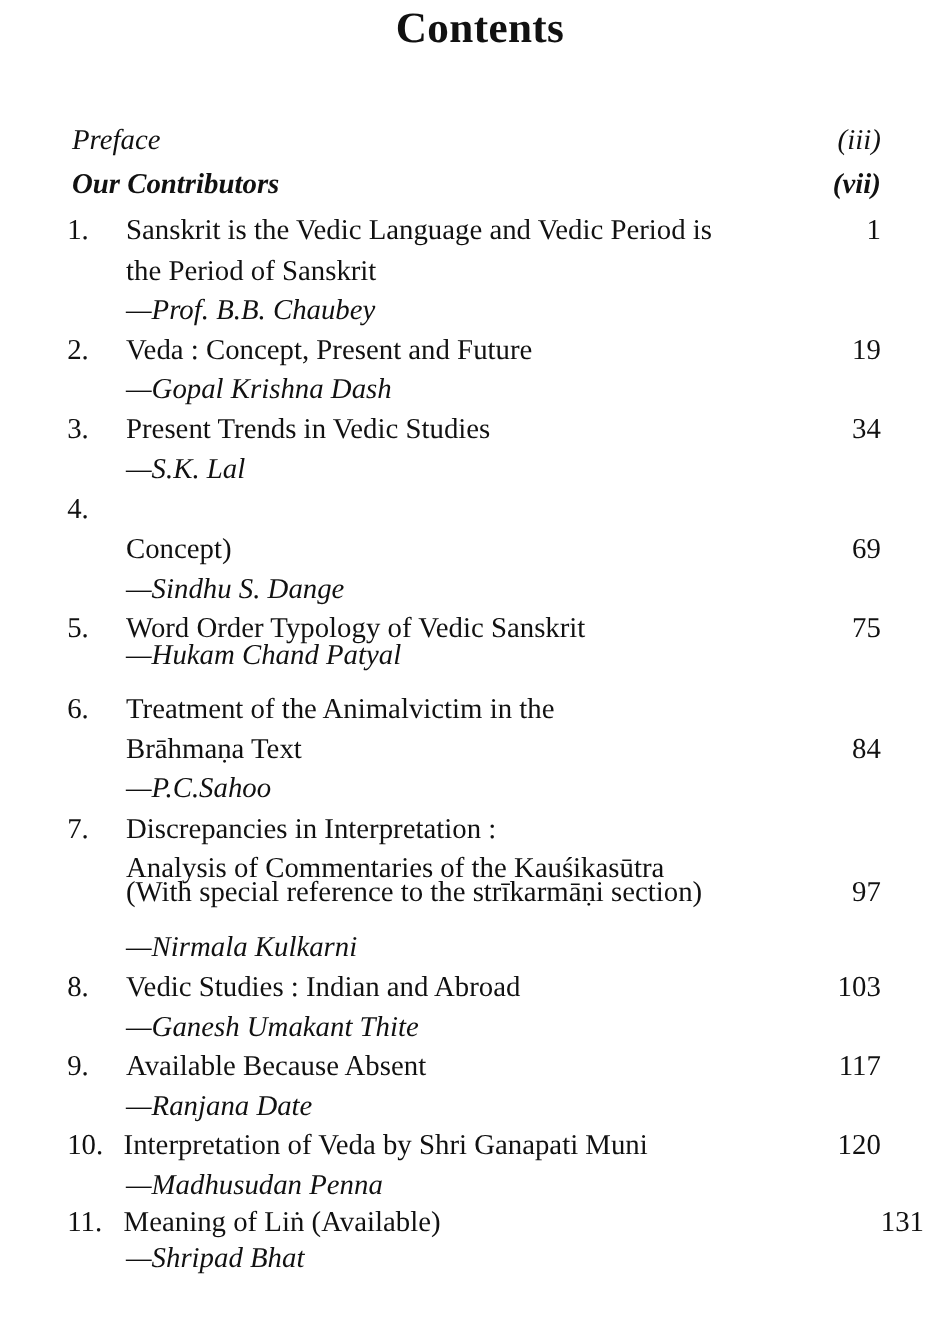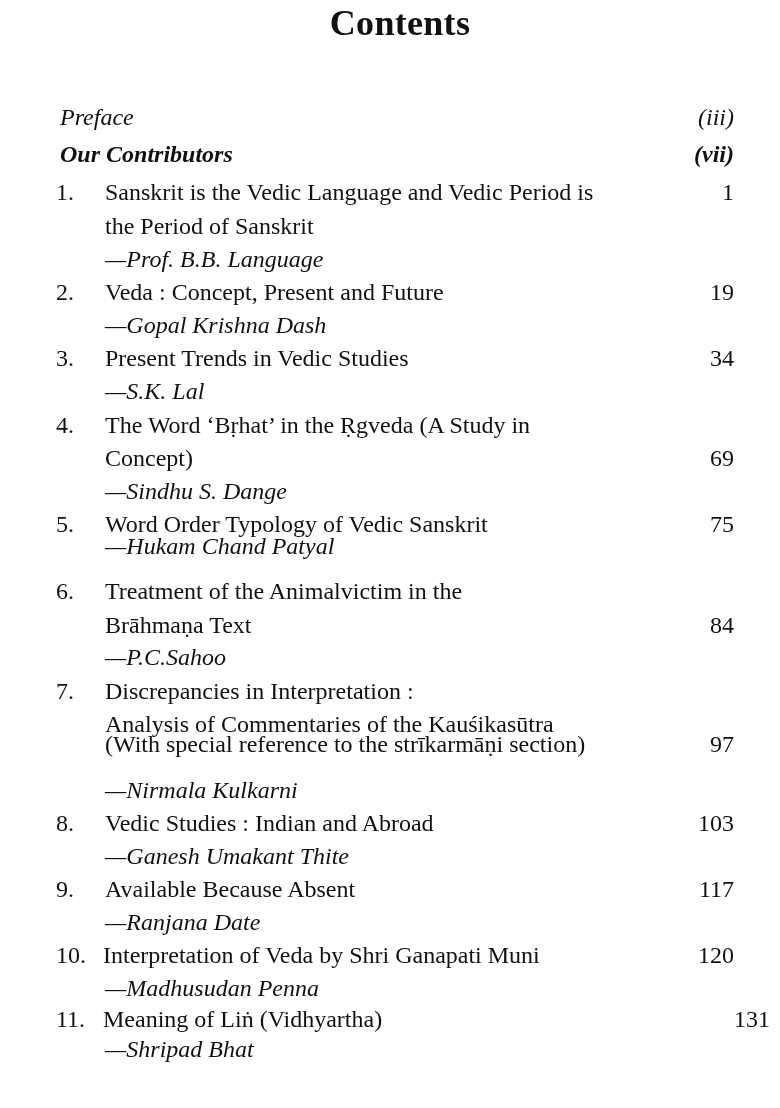--- a/index.html
+++ b/index.html
@@ -33,21 +33,21 @@
 
 <div class="line" style="top:176px;">
   <span class="num">1.</span>
   <span class="txt">Sanskrit is the Vedic Language and Vedic Period is</span>
   <span class="pg">1</span>
 </div>
 <div class="line" style="top:210px;">
   <span class="txt">the Period of Sanskrit</span>
 </div>
 <div class="line" style="top:243px;">
-  <span class="txt author">—Prof. B.B. Language</span>
+  <span class="txt author">—Prof. B.B. Chaubey</span>
 </div>
 
 <div class="line" style="top:276px;">
   <span class="num">2.</span>
   <span class="txt">Veda : Concept, Present and Future</span>
   <span class="pg">19</span>
 </div>
 <div class="line" style="top:309px;">
   <span class="txt author">—Gopal Krishna Dash</span>
 </div>
@@ -56,21 +56,20 @@
   <span class="num">3.</span>
   <span class="txt">Present Trends in Vedic Studies</span>
   <span class="pg">34</span>
 </div>
 <div class="line" style="top:375px;">
   <span class="txt author">—S.K. Lal</span>
 </div>
 
 <div class="line" style="top:409px;">
   <span class="num">4.</span>
-  <span class="txt">The Word ‘Bṛhat’ in the Ṛgveda (A Study in</span>
 </div>
 <div class="line" style="top:442px;">
   <span class="txt">Concept)</span>
   <span class="pg">69</span>
 </div>
 <div class="line" style="top:475px;">
   <span class="txt author">—Sindhu S. Dange</span>
 </div>
 
 <div class="line" style="top:508px;">
@@ -131,18 +130,18 @@
   <span class="num">10.</span>
   <span class="txt" style="left:103px;">Interpretation of Veda by Shri Ganapati Muni</span>
   <span class="pg">120</span>
 </div>
 <div class="line" style="top:972px;">
   <span class="txt author">—Madhusudan Penna</span>
 </div>
 
 <div class="line" style="top:1003px;padding-left:36px;">
   <span class="num">11.</span>
-  <span class="txt" style="left:103px;">Meaning of Liṅ (Vidhyartha)</span>
+  <span class="txt" style="left:103px;">Meaning of Liṅ (Available)</span>
   <span class="pg">131</span>
 </div>
 <div class="line" style="top:1033px;">
   <span class="txt author">—Shripad Bhat</span>
 </div>
 
 </body></html>

